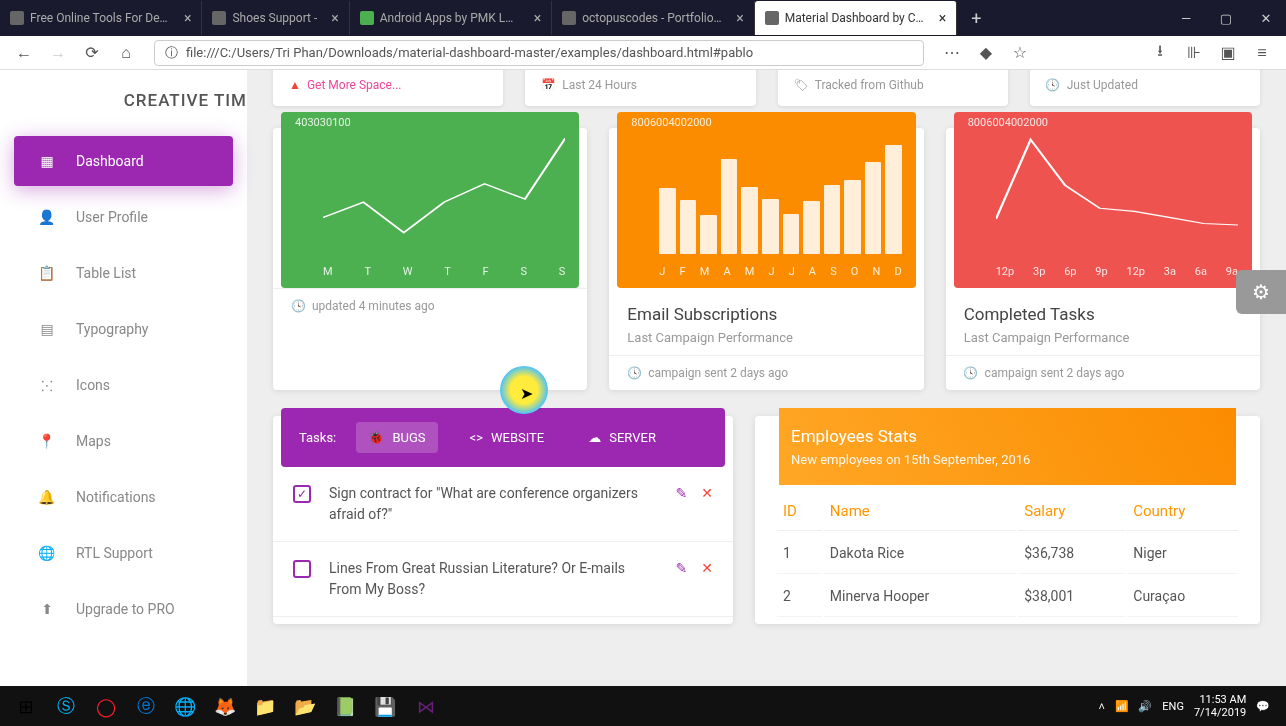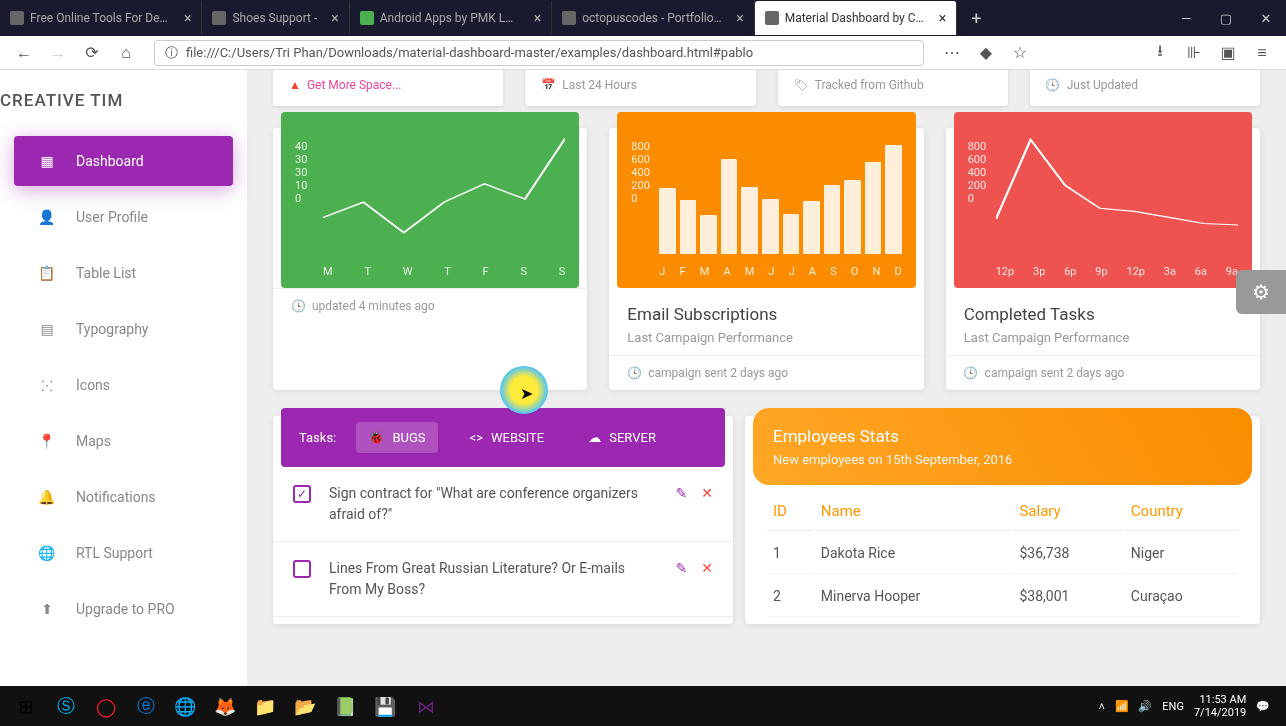--- a/index.html
+++ b/index.html
@@ -12,55 +12,55 @@
 .tab-close{margin-left:auto;font-size:14px;padding-left:8px}
 .newtab{padding:0 14px;color:#ccc;font-size:18px}
 .win-controls{margin-left:auto;display:flex}
 .win-btn{width:40px;height:36px;display:flex;align-items:center;justify-content:center;color:#ccc;font-size:13px}
 .url-bar{background:#fff;height:34px;display:flex;align-items:center;padding:0 10px;gap:6px;border-bottom:1px solid #ddd}
 .nav-btn{width:28px;height:28px;display:flex;align-items:center;justify-content:center;color:#555;border-radius:4px}
 .nav-btn.disabled{color:#ccc}
 .url-input{flex:1;border:1px solid #ccc;border-radius:4px;height:26px;display:flex;align-items:center;padding:0 10px;font-size:13px;color:#555;margin:0 8px;gap:8px}
 .page{background:#eee;height:656px;display:flex;position:relative}
 .sidebar{width:247px;background:#fff;height:100%;padding-top:20px}
-.brand{text-align:left;font-size:17px;color:#555;font-weight:500;letter-spacing:1px;padding-bottom:26px}
+.brand{text-align:right;font-size:17px;color:#555;font-weight:500;letter-spacing:1px;padding-bottom:26px}
 .nav-item{display:flex;align-items:center;gap:18px;padding:14px 14px 14px 22px;margin:0 14px 6px;border-radius:4px;color:#888;font-size:14px;cursor:pointer}
 .nav-item.active{background:#9c27b0;color:#fff;box-shadow:0 4px 20px rgba(156,39,176,.4)}
 .nav-icon{width:22px;height:22px;display:flex;align-items:center;justify-content:center}
 .content{flex:1;padding:0 26px;overflow:hidden}
 .top-cards{display:flex;gap:22px;margin-bottom:10px;margin-top:-6px}
 .top-card{flex:1;background:#fff;border-radius:4px;box-shadow:0 1px 4px rgba(0,0,0,.1);padding:14px 16px;color:#999;font-size:12px;display:flex;align-items:center;gap:6px}
 .chart-row{display:flex;gap:22px;margin-top:22px}
 .chart-card{flex:1;background:#fff;border-radius:4px;box-shadow:0 1px 6px rgba(0,0,0,.1)}
 .chart-body{height:176px;border-radius:4px;margin:-16px 8px 0;padding:20px 18px 8px;position:relative;color:rgba(255,255,255,.85);font-size:12px}
 .chart-body.green{background:#4caf50}
 .chart-body.orange{background:#fb8c00}
 .chart-body.red{background:#ef5350}
-.y-axis{position:absolute;left:14px;top:28px;bottom:34px;display:flex;flex-direction:column;justify-content:flex-start;font-size:11px}
+.y-axis{position:absolute;left:14px;top:4px;bottom:34px;display:flex;flex-direction:row;justify-content:space-between;font-size:11px}
 .x-axis{position:absolute;left:42px;right:14px;bottom:10px;display:flex;justify-content:space-between;font-size:11px}
 .plot{position:absolute;left:42px;right:14px;top:20px;bottom:34px}
 .line-svg{width:100%;height:100%}
 .bars{display:flex;align-items:flex-end;justify-content:space-between;height:100%;gap:4px}
 .bar{width:8%;background:rgba(255,255,255,.85);border-radius:1px}
 .chart-info{padding:16px 18px 10px}
 .chart-title{font-size:17px;color:#444;margin-bottom:6px}
 .chart-sub{font-size:13px;color:#999}
 .chart-sub .up{color:#4caf50}
 .chart-footer{border-top:1px solid #eee;padding:10px 18px;color:#999;font-size:12px;display:flex;align-items:center;gap:6px}
-.bottom-row{display:flex;gap:12px;margin-top:26px}
+.bottom-row{display:flex;gap:22px;margin-top:26px}
 .tasks-card{flex:1;background:#fff;border-radius:4px;box-shadow:0 1px 6px rgba(0,0,0,.1);max-width:460px}
 .tasks-header{background:#9c27b0;border-radius:4px;margin:-8px 8px 0;padding:14px 18px;display:flex;align-items:center;gap:20px;color:#fff;font-size:13px}
 .tab-pill{display:flex;align-items:center;gap:8px;padding:8px 12px;border-radius:4px}
 .tab-pill.active{background:rgba(255,255,255,.2)}
 .task-row{display:flex;align-items:flex-start;padding:16px 20px;gap:18px;border-bottom:1px solid #eee;font-size:14px;color:#555}
 .checkbox{width:18px;height:18px;border:2px solid #9c27b0;border-radius:3px;flex:none;margin-top:2px;display:flex;align-items:center;justify-content:center;color:#9c27b0;font-size:12px}
 .task-text{flex:1;line-height:1.5}
 .task-actions{display:flex;gap:14px;align-items:center;margin-top:2px}
 .employees-card{flex:1;background:#fff;border-radius:4px;box-shadow:0 1px 6px rgba(0,0,0,.1)}
-.emp-header{background:linear-gradient(60deg,#ffa726,#fb8c00);border-radius:16px;margin:-8px 8px 0;padding:18px 20px;color:#fff}
+.emp-header{background:linear-gradient(60deg,#ffa726,#fb8c00);border-radius:0;margin:-8px 24px 0;padding:18px 12px;color:#fff}
 .emp-title{font-size:17px;margin-bottom:6px}
 .emp-sub{font-size:13px;opacity:.9}
 .emp-table{width:100%;padding:5px 20px}
 .emp-table th{text-align:left;color:#ff9800;font-weight:400;font-size:15px;padding:10px 6px;border-bottom:1px solid #eee}
 .emp-table td{padding:12px 6px;font-size:14px;color:#555;border-bottom:1px solid #f3f3f3}
 .cursor-highlight{position:absolute;width:48px;height:48px;background:radial-gradient(circle,#ffeb3b 40%,#4fc3f7 70%,transparent 75%);border-radius:50%;pointer-events:none;z-index:100}
 .cursor-arrow{position:absolute;z-index:101;font-size:16px;color:#000}
 .settings-fab{position:absolute;right:0;top:200px;width:50px;height:44px;background:#999;border-radius:6px 0 0 6px;display:flex;align-items:center;justify-content:center;color:#fff;font-size:20px}
 .taskbar{position:absolute;bottom:0;left:0;right:0;height:40px;background:#111;display:flex;align-items:center;padding:0 6px}
 .task-icon{width:40px;height:40px;display:flex;align-items:center;justify-content:center;font-size:18px}

